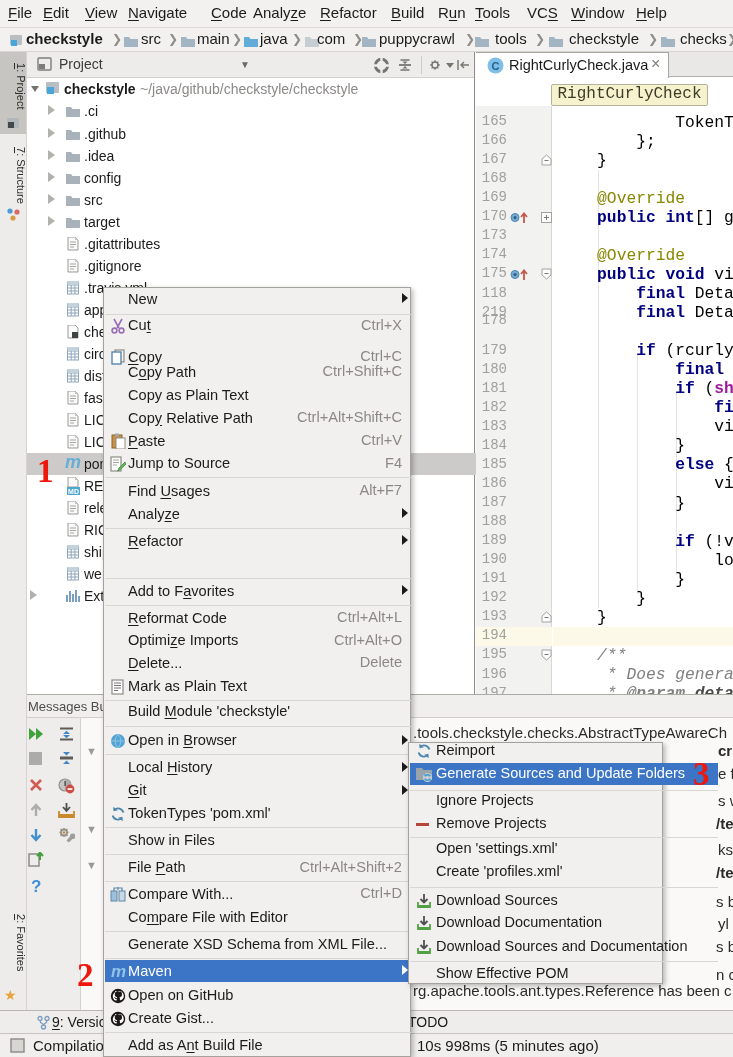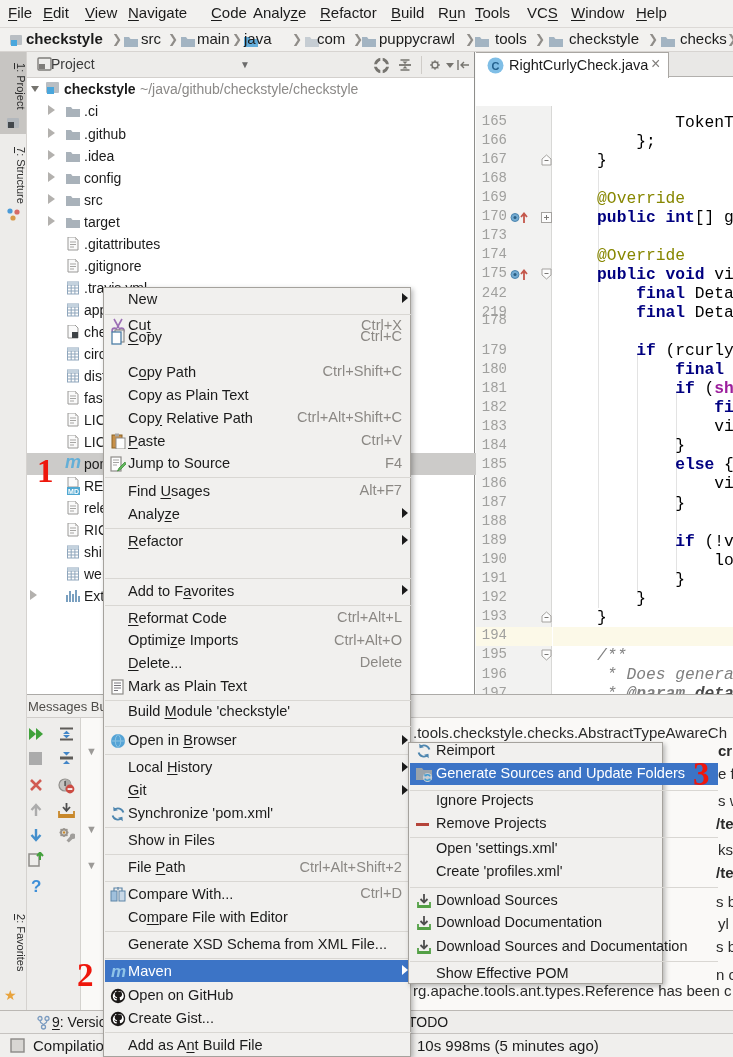--- a/index.html
+++ b/index.html
@@ -88,21 +88,21 @@
 <span style="left:141px">src</span>
 <span class="chev" style="left:168px">❯</span>
 <svg class="icon" style="left:181px;top:8px" width="14" height="11">
       <path d="M0 1 h5 l1.5 2 H14 v8 H0 z" fill="#A3B4C2"></path>
     </svg>
 <span style="left:197px">main</span>
 <span class="chev" style="left:232px">❯</span>
 <svg class="icon" style="left:244px;top:8px" width="14" height="11">
       <path d="M0 1 h5 l1.5 2 H14 v8 H0 z" fill="#62ACDA"></path>
     </svg>
-<span style="left:244px">java</span>
+<span style="left:260px">java</span>
 <span class="chev" style="left:292px">❯</span>
 <svg class="icon" style="left:305px;top:8px" width="14" height="11">
       <path d="M0 1 h5 l1.5 2 H14 v8 H0 z" fill="#C6CDD3"></path>
     </svg>
 <span style="left:317px">com</span>
 <span class="chev" style="left:353px">❯</span>
 <svg class="icon" style="left:362px;top:8px" width="14" height="11">
       <path d="M0 1 h5 l1.5 2 H14 v8 H0 z" fill="#A3B4C2"></path>
     </svg>
 <span style="left:379px">puppycrawl</span>
@@ -140,21 +140,21 @@
 <div class="vtab" style="top:862px"><u>2</u>: Favorites</div>
 <div style="position:absolute;left:4px;top:935px;color:#E8A33D;font-size:14px">★</div>
 </div>
 
 <div class="ab" id="ppanel">
   <div id="phead">
     <svg class="icon" style="left:10px;top:5px" width="15" height="14">
         <rect x="1" y="1" width="13" height="12" rx="1" fill="none" stroke="#7E7C79" stroke-width="1.4"></rect>
         <rect x="2" y="7" width="6" height="5" fill="#7E7C79"></rect>
       </svg>
-    <span style="position:absolute;left:24px;top:4px">Project</span>
+    <span style="position:absolute;left:32px;top:4px">Project</span>
     <span style="position:absolute;left:213px;top:7px;color:#6b6b6b;font-size:10px">▼</span>
     <svg class="icon" style="left:346px;top:5px" width="17" height="17">
         <circle cx="8.5" cy="8.5" r="6.2" fill="none" stroke="#76746F" stroke-width="2.9"></circle>
         <path d="M8.5 0 V17 M0 8.5 H17" stroke="#EDECEA" stroke-width="2.4"></path>
       </svg>
     <svg class="icon" style="left:370px;top:5px" width="16" height="16">
         <path d="M2 8 H14" stroke="#76746F" stroke-width="1.8"></path>
         <path d="M3.5 3 H12.5 M3.5 13 H12.5" stroke="#76746F" stroke-width="1.6"></path>
         <path d="M5.5 4.5 L10.5 4.5 L8 7 Z M5.5 11.5 L10.5 11.5 L8 9 Z" fill="#76746F"></path>
       </svg>
@@ -361,32 +361,33 @@
   <div id="tab1">
     <svg class="icon" style="left:11px;top:4px" width="17" height="17">
         <circle cx="8.5" cy="8.5" r="8" fill="#7FBEE6"></circle>
         <text x="8.5" y="12.5" text-anchor="middle" font-size="11" font-weight="bold" fill="#23618E" font-family="Liberation Sans">C</text>
       </svg>
     <span style="position:absolute;left:33px;top:4px;font-size:14.5px">RightCurlyCheck.java</span>
     <span style="position:absolute;left:175px;top:2px;color:#7F7D7A;font-size:16px">×</span>
   </div>
 
   <div style="position:absolute;left:0;top:26px;width:257px;height:28px;background:#fff"></div>
+  <div style="position:absolute;left:75px;top:32px;width:157px;height:22px;background:#F6F2CE;border:1px solid #B5B29B;border-radius:2px;font-family:'Liberation Mono',monospace;font-size:16px;color:#3C3C28;text-align:center">RightCurlyCheck</div>
   <div id="gutter">
       <div style="position:absolute;left:0;top:520.9px;width:76px;height:19px;background:#FCF9E8"></div>
       <div class="lno" style="top:7.0px">165</div>
 <div class="lno" style="top:26.1px">166</div>
 <div class="lno" style="top:45.1px">167</div>
 <div class="lno" style="top:64.2px">168</div>
 <div class="lno" style="top:83.2px">169</div>
 <div class="lno" style="top:102.2px">170</div>
 <div class="lno" style="top:121.3px">173</div>
 <div class="lno" style="top:140.3px">174</div>
 <div class="lno" style="top:159.4px">175</div>
-<div class="lno" style="top:178.5px">242</div>
+<div class="lno" style="top:178.5px">118</div>
 <div class="lno" style="top:197.5px">219</div>
 <div class="lno" style="top:206px">178</div>
 <div class="lno" style="top:235.6px">179</div>
 <div class="lno" style="top:254.6px">180</div>
 <div class="lno" style="top:273.7px">181</div>
 <div class="lno" style="top:292.8px">182</div>
 <div class="lno" style="top:311.8px">183</div>
 <div class="lno" style="top:330.9px">184</div>
 <div class="lno" style="top:349.9px">185</div>
 <div class="lno" style="top:368.9px">186</div>
@@ -572,21 +573,21 @@
 <div class="msep" style="top:25.5px"></div>
 <div class="mi" style="top:26.5px">
       <svg class="icon" style="left:5px;top:3px" width="16" height="16">
         <path d="M4 1 L9 10 M12 1 L7 10" stroke="#9B6FB5" stroke-width="1.6"></path>
         <circle cx="4.5" cy="12.5" r="2.4" fill="none" stroke="#9B6FB5" stroke-width="1.6"></circle>
         <circle cx="11.5" cy="12.5" r="2.4" fill="none" stroke="#9B6FB5" stroke-width="1.6"></circle>
       </svg>
       <span class="lb">Cu<u>t</u></span>
       <span class="sc">Ctrl+X</span>
     </div>
-<div class="mi" style="top:38px">
+<div class="mi" style="top:58px">
       <svg class="icon" style="left:5px;top:3px" width="16" height="16">
         <rect x="5" y="1" width="9" height="12" fill="#F2F1EF" stroke="#8E8C89" stroke-width="1.2"></rect>
         <rect x="2" y="3" width="9" height="12" fill="#FDFDFD" stroke="#4E7FA6" stroke-width="1.3"></rect>
       </svg>
       <span class="lb"><u>C</u>opy</span>
       <span class="sc">Ctrl+C</span>
     </div>
 <div class="mi" style="top:73.0px">
       <span class="lb">C<u>o</u>py Path</span>
       <span class="sc">Ctrl+Shift+C</span>
@@ -677,21 +678,21 @@
       <span class="lb"><u>G</u>it</span>
       <span class="ar"></span>
     </div>
 <div class="mi" style="top:514.5px">
       <svg class="icon" style="left:5px;top:3px" width="16" height="16">
         <path d="M13.4 6.5 A5.6 5.6 0 0 0 4.2 3.9" stroke="#4E86AF" stroke-width="1.9" fill="none"></path>
         <path d="M3.2 0.8 L3.6 5.2 L7.9 4.3 Z" fill="#4E86AF"></path>
         <path d="M2.6 9.5 A5.6 5.6 0 0 0 11.8 12.1" stroke="#4E86AF" stroke-width="1.9" fill="none"></path>
         <path d="M12.8 15.2 L12.4 10.8 L8.1 11.7 Z" fill="#4E86AF"></path>
       </svg>
-      <span class="lb">Synchronize 'pom.xml'</span>
+      <span class="lb">TokenTypes 'pom.xml'</span>
     </div>
 <div class="msep" style="top:539.0px"></div>
 <div class="mi" style="top:541.5px">
       <span class="lb">Show in Files</span>
     </div>
 <div class="msep" style="top:566.0px"></div>
 <div class="mi" style="top:568.5px">
       <span class="lb">File <u>P</u>ath</span>
       <span class="sc">Ctrl+Alt+Shift+2</span>
     </div>

